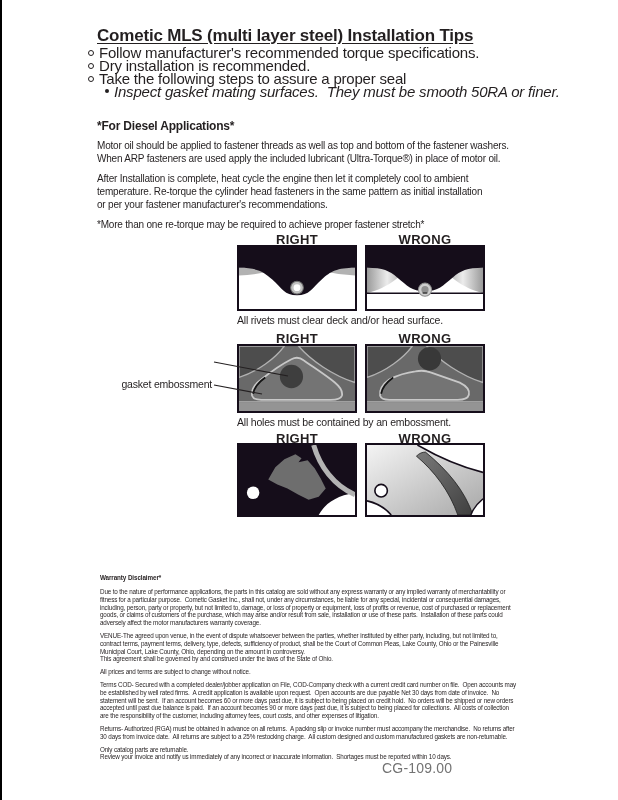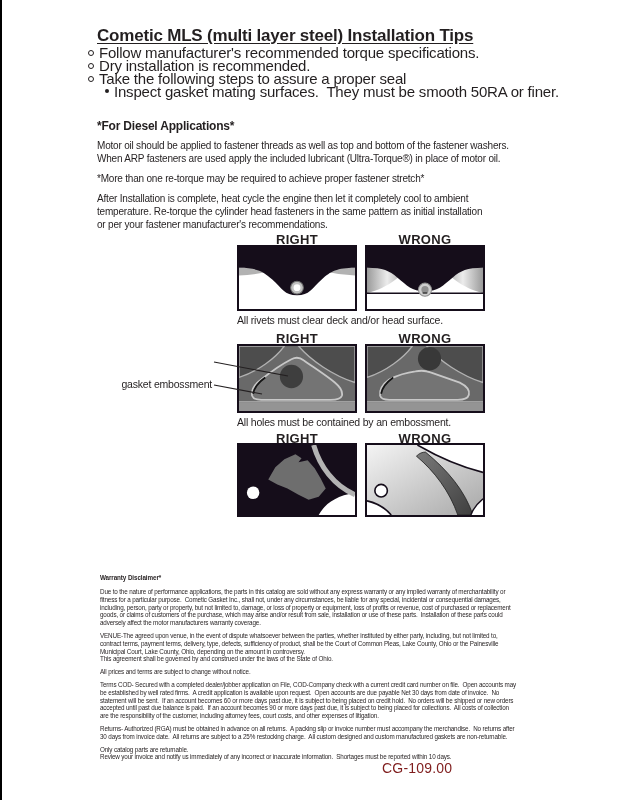--- a/index.html
+++ b/index.html
@@ -9,21 +9,21 @@
   }
   .edge-rule { position:absolute; left:0; top:0; width:2px; height:800px; background:#000; }
 
   
   .title {
     position:absolute; left:97px; top:26px; font-size:17px; font-weight:bold;
     letter-spacing:-0.2px; text-decoration:underline; text-underline-offset:2px;
   }
   .tips { position:absolute; left:88px; top:46px; width:480px; }
   .tip { display:flex; align-items:flex-start; line-height:13px; font-size:15px; letter-spacing:-0.2px; }
-  .tip.lvl2 { margin-left:17px; }
+  .tip.lvl2 { margin-left:17px;font-style:italic; }
   .tip .marker { flex:0 0 auto; width:4px; height:4px; margin:4px 5px 0 0; border-radius:50%; }
   .tip.lvl1 .marker { border:1px solid #231f20; }
   .tip.lvl2 .marker { background:#231f20; }
   .tip-text { white-space:pre; }
 
   .diesel { position:absolute; left:97px; top:119px; width:480px; }
   .diesel h2 { margin:0 0 6px 0; font-size:12px; font-weight:bold; letter-spacing:-0.2px; }
   .diesel p { margin:0 0 7px 0; font-size:10px; line-height:13px; letter-spacing:-0.2px; white-space:pre-line; }
   .diesel p:last-child { margin-top:2px; }
 
@@ -36,21 +36,21 @@
   .colL { left:237px; } .colR { left:365px; }
   .dg-caption { position:absolute; left:237px; font-size:10.5px; letter-spacing:-0.2px; white-space:pre-line; line-height:12px; }
   .annot { position:absolute; left:96px; width:116px; text-align:right; font-size:10.5px; line-height:12px; letter-spacing:-0.2px; white-space:pre-line; }
   .leaders { position:absolute; left:0; top:0; width:618px; height:335px; pointer-events:none; }
 
   
   .disclaimer { position:absolute; left:100px; top:574px; width:470px; color:#2b2627; }
   .disclaimer h3 { margin:0 0 7px 0; font-size:6.3px; font-weight:bold; letter-spacing:-0.1px; }
   .disclaimer p { margin:0 0 5px 0; font-size:6.3px; line-height:7.8px; letter-spacing:-0.15px; white-space:pre; }
 
-  .page-code { position:absolute; left:382px; top:760px; font-size:14px; letter-spacing:0.2px; color:#7f1d1d; }
+  .page-code { position:absolute; left:382px; top:760px; font-size:14px; letter-spacing:0.2px; color:#737373; }
 </style>
 </head>
 <body>
 
 <div class="page">
   <div class="edge-rule"></div>
 
   <div class="title">Cometic MLS (multi layer steel) Installation Tips</div>
 
   <div class="tips">
@@ -69,24 +69,24 @@
     <div class="tip lvl2">
         <span class="marker"></span>
         <span class="tip-text">Inspect gasket mating surfaces.  They must be smooth 50RA or finer.</span>
       </div>
   </div>
 
   <div class="diesel">
     <h2>*For Diesel Applications*</h2>
     <p>Motor oil should be applied to fastener threads as well as top and bottom of the fastener washers.
 When ARP fasteners are used apply the included lubricant (Ultra-Torque®) in place of motor oil.</p>
-    <p>*More than one re-torque may be required to achieve proper fastener stretch*</p>
     <p>After Installation is complete, heat cycle the engine then let it completely cool to ambient
 temperature. Re-torque the cylinder head fasteners in the same pattern as initial installation
 or per your fastener manufacturer's recommendations.</p>
+    <p>*More than one re-torque may be required to achieve proper fastener stretch*</p>
   </div>
 
   <div class="diagrams">
 
     <div class="dg-label colL" style="top:4px;">RIGHT</div>
     <div class="dg-label colR" style="top:4px;">WRONG</div>
 
     <div class="dg-box colL h66" style="top:17px;">
       <svg viewBox="0 0 115 61" preserveAspectRatio="none">
         <rect x="0" y="0" width="115" height="61" fill="#ffffff"></rect>

